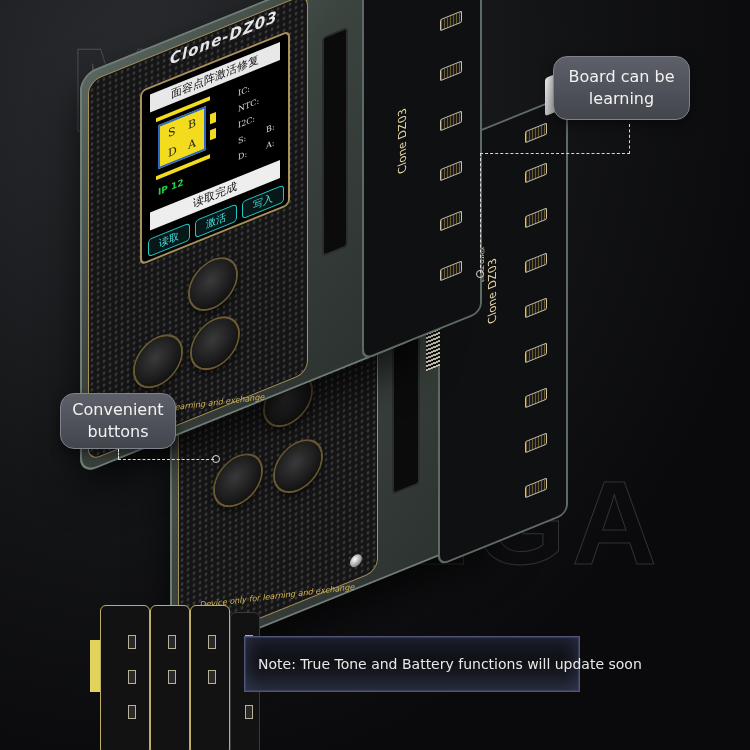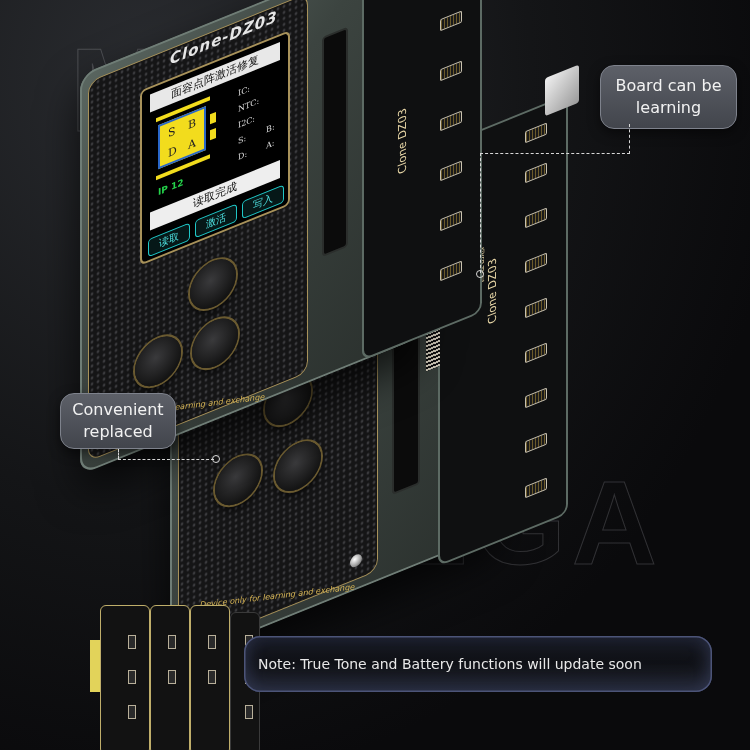--- a/index.html
+++ b/index.html
@@ -57,21 +57,21 @@
     background: linear-gradient(180deg, #5d6068 0%, #42454c 100%);
     border: 1.5px solid #7e828c; color: #f2f2f2; font-family: "DejaVu Sans", sans-serif;
     text-align: center; display: flex; align-items: center; justify-content: center; flex-direction: column;
     box-shadow: 0 4px 12px rgba(0,0,0,0.5); }
   .callout span { display: block; font-size: 16px; line-height: 22px; }
   .dash-v { position: absolute; border-left: 1px dashed #d8d8d8; }
   .dash-h { position: absolute; border-top: 1px dashed #d8d8d8; }
   .dot { position: absolute; width: 8px; height: 8px; border-radius: 50%; border: 1.5px solid #d8d8d8; }
 
   
-  .note { position: absolute; left: 244px; top: 636px; width: 468px; height: 56px; border-radius: 16px;
+  .note { position: absolute; left: 244px; top: 636px; width: 336px; height: 56px; border-radius: 0;
     background: linear-gradient(180deg, #0d0e12 0%, #15171d 100%);
     box-shadow: inset 0 0 0 1.5px #4c5478, inset 0 -10px 20px rgba(90,100,150,0.35), inset 0 10px 18px rgba(80,90,140,0.25);
     display: flex; align-items: center; padding-left: 14px; }
   .note-text { color: #e8e8e8; font-size: 14px; font-family: "DejaVu Sans", sans-serif; white-space: nowrap; }
 
   
   .mini { position: absolute; background: #121212; border: 1.5px solid #bfae6a; border-radius: 6px; }
   .mini-gold { position: absolute; background: #e2d35a; }
   .mini-conn { position: absolute; width: 8px; height: 14px; border: 1px solid #b9b09a; background: #2a2a2a; }
 </style>
@@ -151,32 +151,32 @@
     <div class="pcb-label" style="left:290px; top:250px; font-size:11px; transform: rotate(-90deg);">Clone DZ03</div>
 
     <div class="connector" style="left:360px; top:150px;"></div>
     <div class="connector" style="left:360px; top:200px;"></div>
     <div class="connector" style="left:360px; top:250px;"></div>
     <div class="connector" style="left:360px; top:300px;"></div>
     <div class="connector" style="left:360px; top:350px;"></div>
     <div class="connector" style="left:360px; top:400px;"></div>
   </div>
 
-  <div class="callout" style="left:553px; top:65px; width:137px; height:64px;margin-left:47px;">
+  <div class="callout" style="left:553px; top:56px; width:137px; height:64px;">
     <span>Board can be</span>
     <span>learning</span>
   </div>
   <div class="dash-v" style="left:629px; top:124px; height:30px;"></div>
   <div class="dash-h" style="left:480px; top:153px; width:150px;"></div>
   <div class="dash-v" style="left:480px; top:153px; height:120px;"></div>
   <div class="dot" style="left:476px; top:270px;"></div>
 
   <div class="callout" style="left:60px; top:393px; width:116px; height:56px;">
     <span>Convenient</span>
-    <span>replaced</span>
+    <span>buttons</span>
   </div>
   <div class="dash-v" style="left:118px; top:449px; height:10px;"></div>
   <div class="dash-h" style="left:118px; top:459px; width:96px;"></div>
   <div class="dot" style="left:212px; top:455px;"></div>
 
   <div style="position:absolute; left:90px; top:590px; width:170px; height:160px;">
     <div class="mini-gold" style="left:0; top:50px; width:12px; height:52px;"></div>
     <div class="mini" style="left:10px; top:15px; width:50px; height:150px;"></div>
     <div class="mini" style="left:60px; top:15px; width:40px; height:150px;"></div>
     <div class="mini" style="left:100px; top:15px; width:40px; height:150px;"></div>

